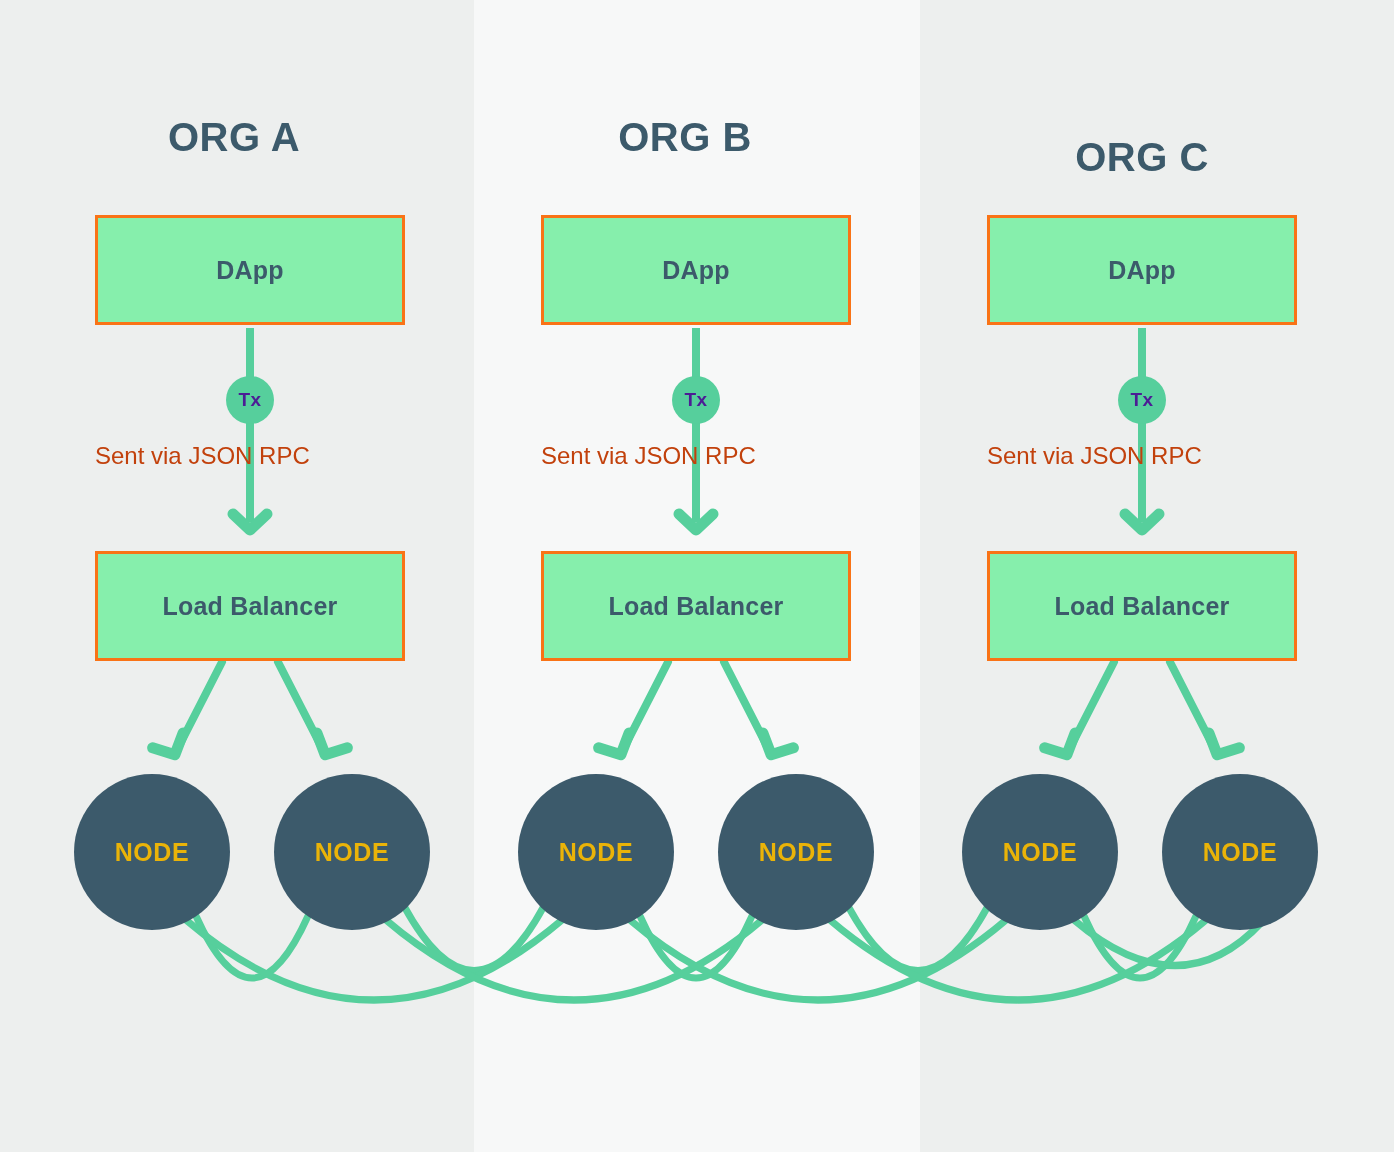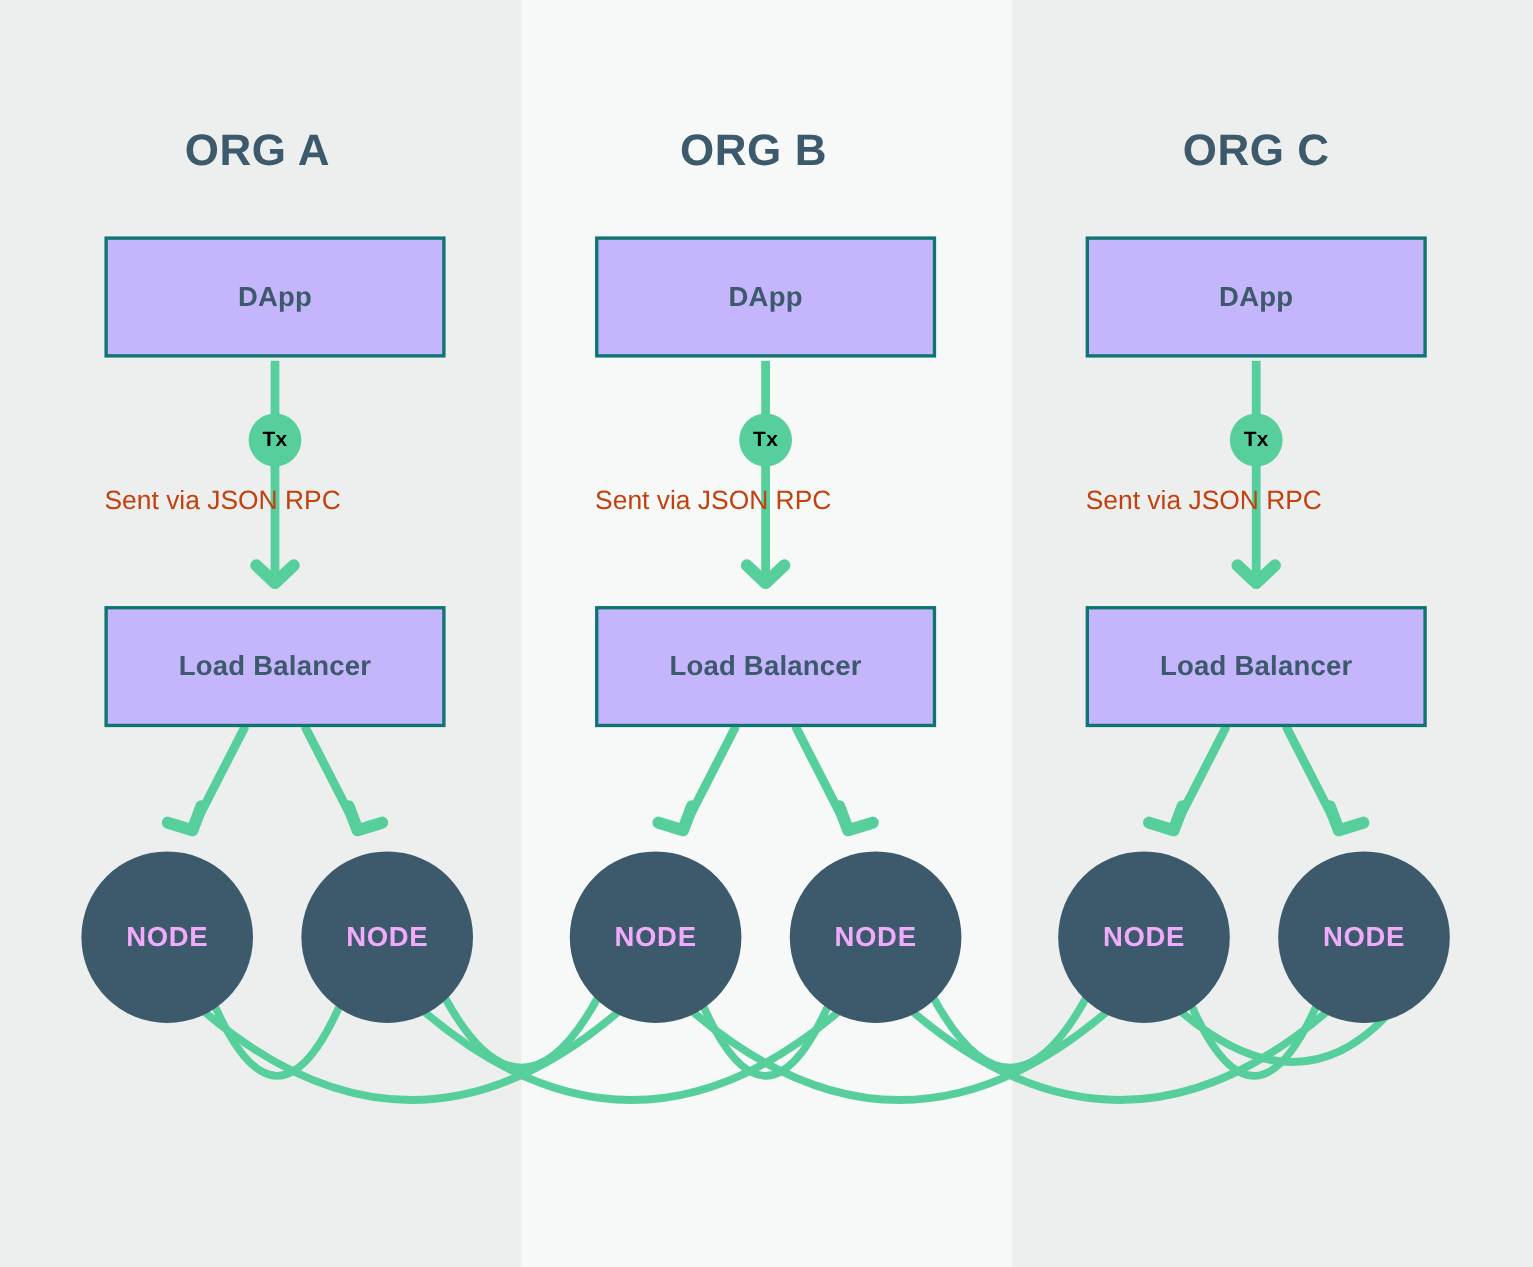--- a/index.html
+++ b/index.html
@@ -45,22 +45,22 @@
     letter-spacing: 0.5px;
     color: #3c5a6b;
     line-height: 50px;
     white-space: nowrap;
   }
 
   .box {
     position: absolute;
     width: 304px;
     height: 104px;
-    background: #c4b5fd;
-    border: 3px solid #0f766e;
+    background: #86efac;
+    border: 3px solid #f97316;
     box-sizing: content-box;
     display: flex;
     align-items: center;
     justify-content: center;
   }
   .box-label {
     font-size: 25px;
     font-weight: bold;
     color: #3c5a6b;
     letter-spacing: 0.2px;
@@ -69,21 +69,21 @@
 
   .tx-badge {
     position: absolute;
     width: 48px;
     height: 48px;
     border-radius: 50%;
     background: #56cf9c;
     display: flex;
     align-items: center;
     justify-content: center;
-    color: #000000;
+    color: #4c1d95;
     font-size: 19px;
     font-weight: bold;
     letter-spacing: 0.3px;
   }
 
   .rpc-label {
     position: absolute;
     width: 310px;
     text-align: left;
     font-size: 24px;
@@ -98,21 +98,21 @@
     height: 156px;
     border-radius: 50%;
     background: #3c5a6b;
     display: flex;
     align-items: center;
     justify-content: center;
   }
   .node-label {
     font-size: 25px;
     font-weight: bold;
-    color: #f0abfc;
+    color: #eab308;
     letter-spacing: 0.6px;
   }
 </style>
 </head>
 <body>
 
 <div id="canvas">
 
   <div class="band" id="band-a"></div>
   <div class="band" id="band-b"></div>
@@ -220,21 +220,21 @@
     <span class="box-label">Load Balancer</span>
   </div>
 
   <div class="node" style="left:518px; top:774px;">
     <span class="node-label">NODE</span>
   </div>
   <div class="node" style="left:718px; top:774px;">
     <span class="node-label">NODE</span>
   </div>
 
-  <div class="org-title" style="left:987px;">ORG C</div>
+  <div class="org-title" style="left:987px;margin-top:20px;">ORG C</div>
 
   <div class="box" style="left:987px; top:215px;">
     <span class="box-label">DApp</span>
   </div>
 
   <div class="tx-badge" style="left:1118px; top:376px;">
     <span>Tx</span>
   </div>
 
   <div class="rpc-label" style="left:987px; top:441px;">Sent via JSON RPC</div>

